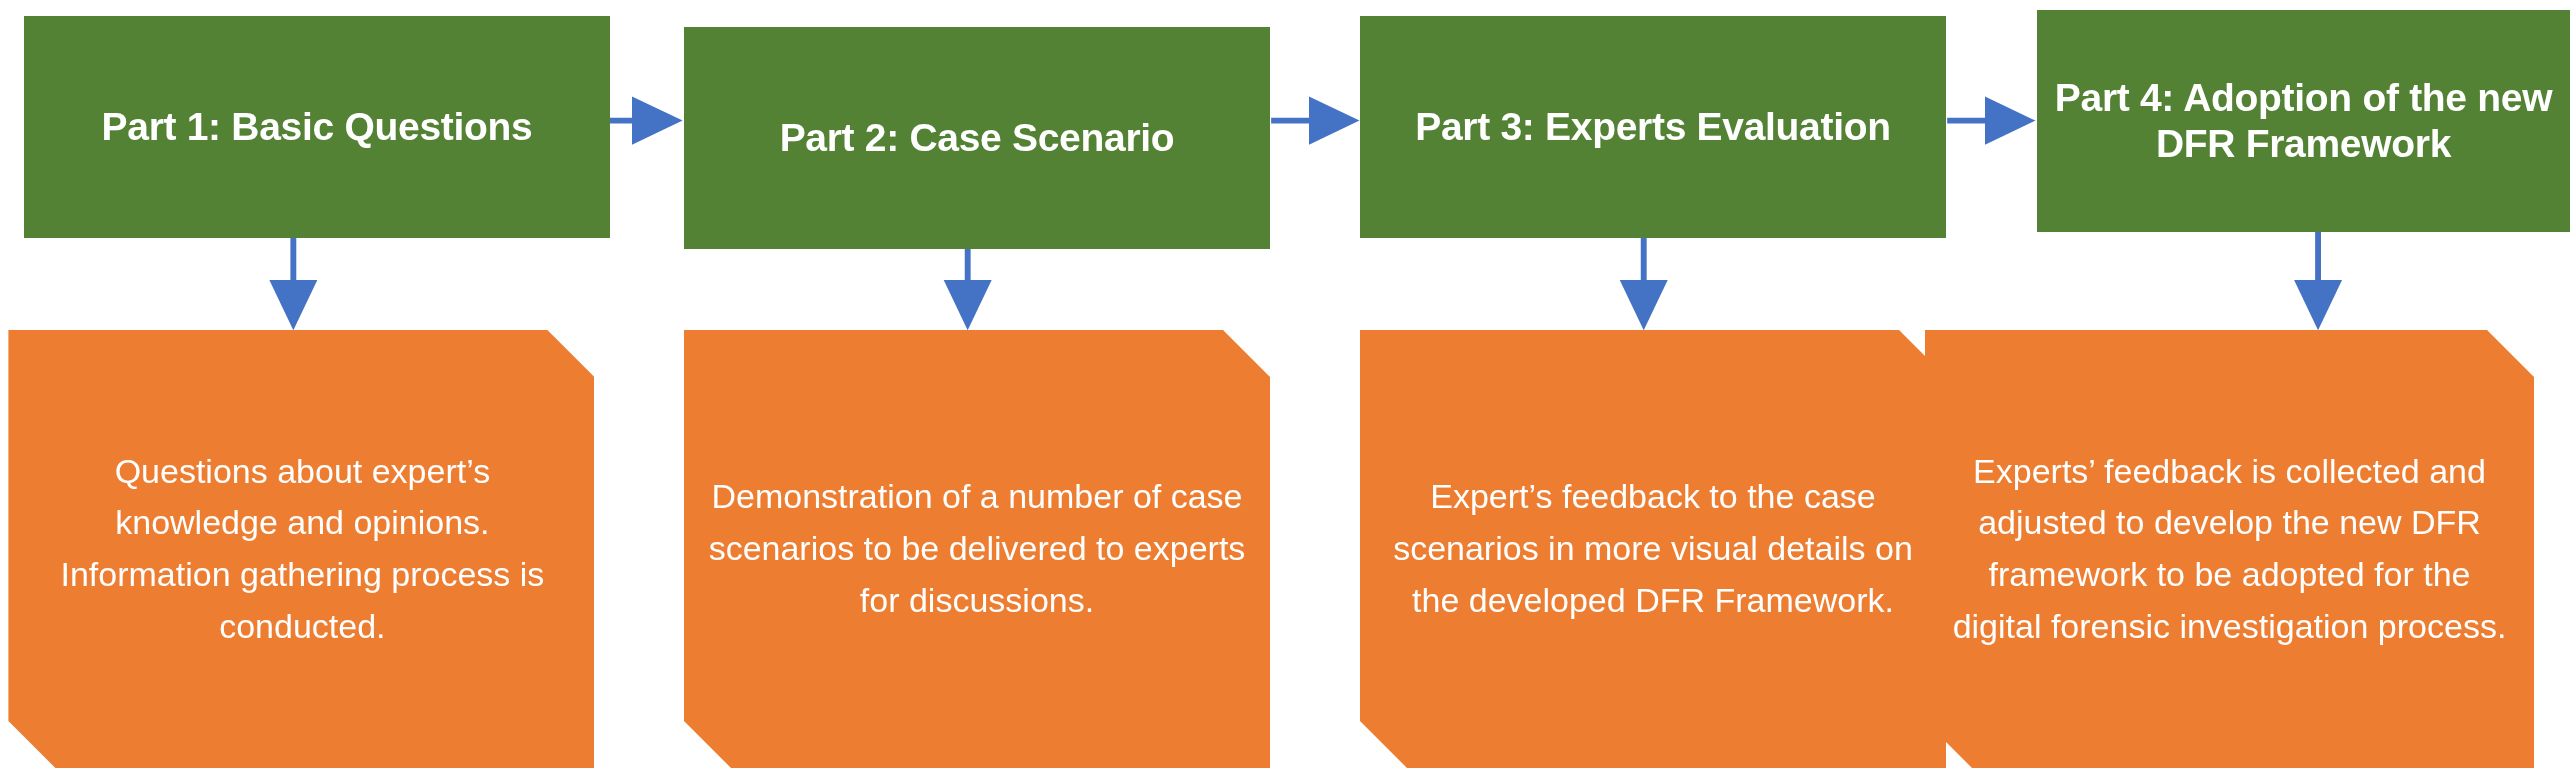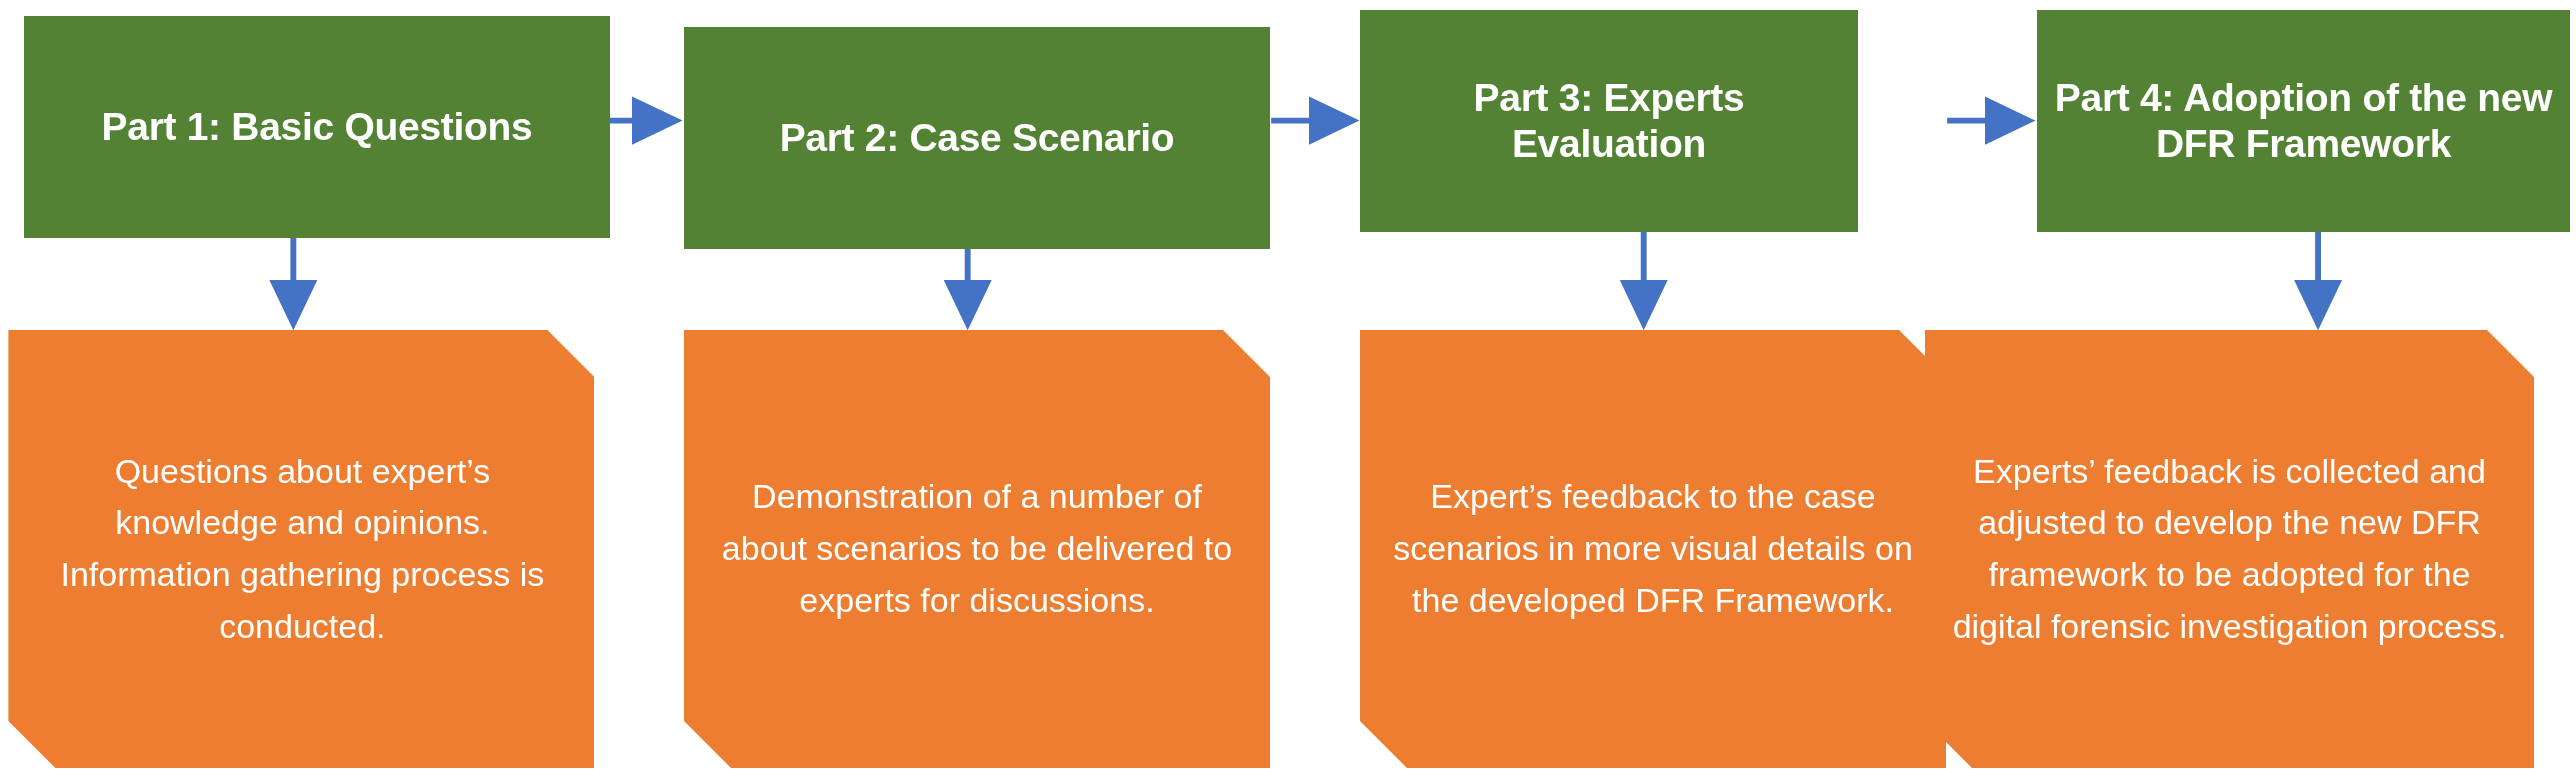--- a/index.html
+++ b/index.html
@@ -117,24 +117,24 @@
     <span>Part 1: Basic Questions</span>
   </div>
   <div class="stage-body" style="left:8.4px; top:330px; width:586px; height:438px;padding-left:24px;">
     <span class="body-text">Questions about expert’s knowledge and opinions. Information gathering process is conducted.</span>
   </div>
 
   <div class="stage-header" style="left:684px; top:10px; width:586px; height:222px;margin-top:17px;">
     <span>Part 2: Case Scenario</span>
   </div>
   <div class="stage-body" style="left:684px; top:330px; width:586px; height:438px;">
-    <span class="body-text">Demonstration of a number of about scenarios to be delivered to experts for discussions.</span>
+    <span class="body-text">Demonstration of a number of case scenarios to be delivered to experts for discussions.</span>
   </div>
 
-  <div class="stage-header" style="left:1360px; top:10px; width:498px; height:222px;">
+  <div class="stage-header" style="left:1360px; top:16px; width:586px; height:222px;">
     <span>Part 3: Experts Evaluation</span>
   </div>
   <div class="stage-body" style="left:1360px; top:330px; width:586px; height:438px;">
     <span class="body-text">Expert’s feedback to the case scenarios in more visual details on the developed DFR Framework.</span>
   </div>
 
   <div class="stage-header" style="left:2037px; top:10px; width:533px; height:222px;">
     <span>Part 4: Adoption of the new DFR Framework</span>
   </div>
   <div class="stage-body" style="left:1925px; top:330px; width:609px; height:438px;justify-content:flex-end;">

